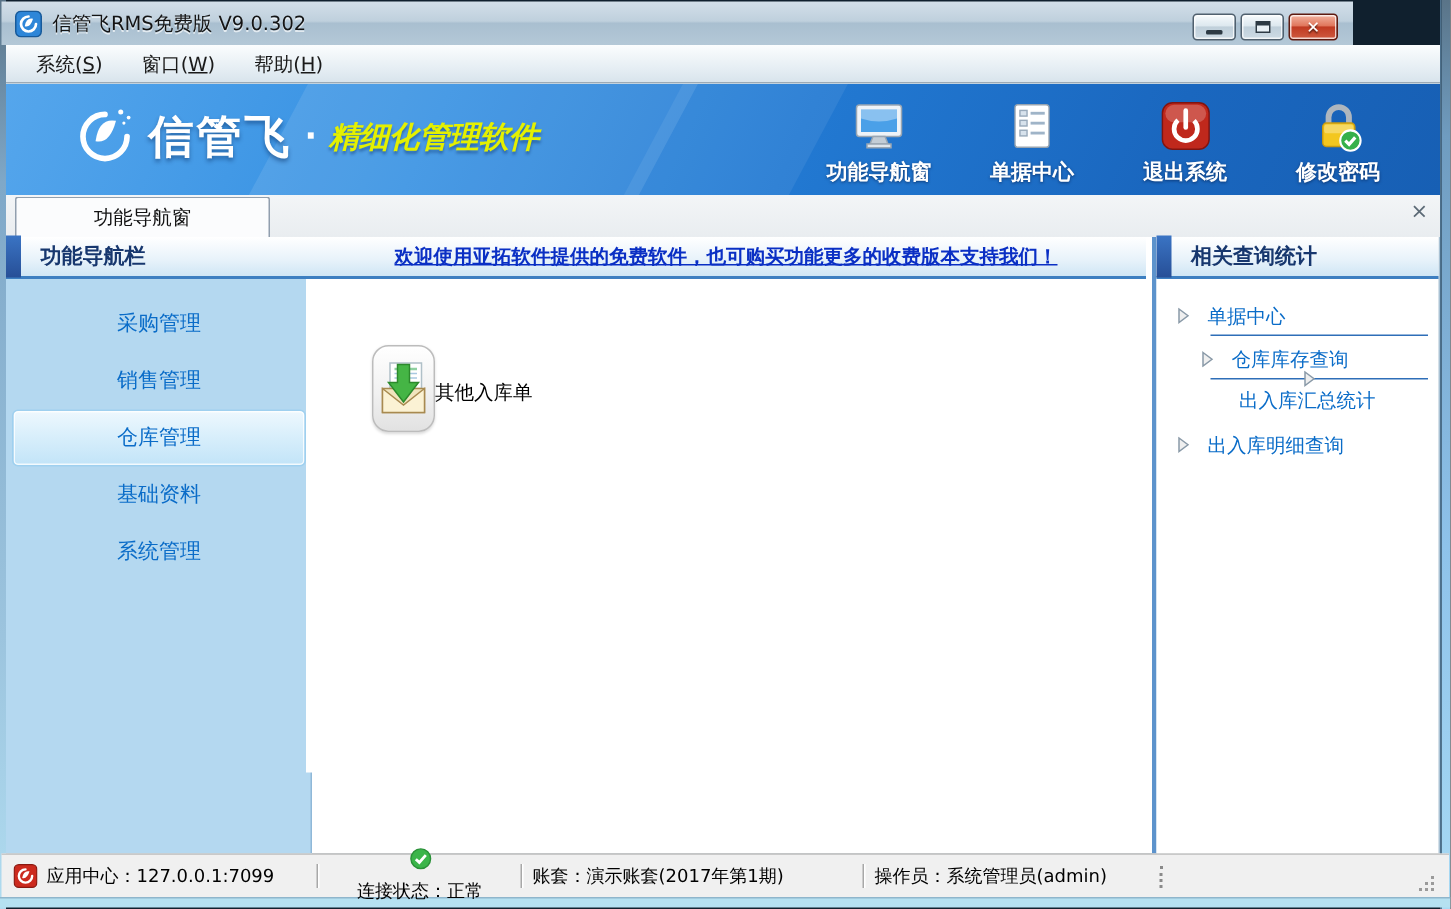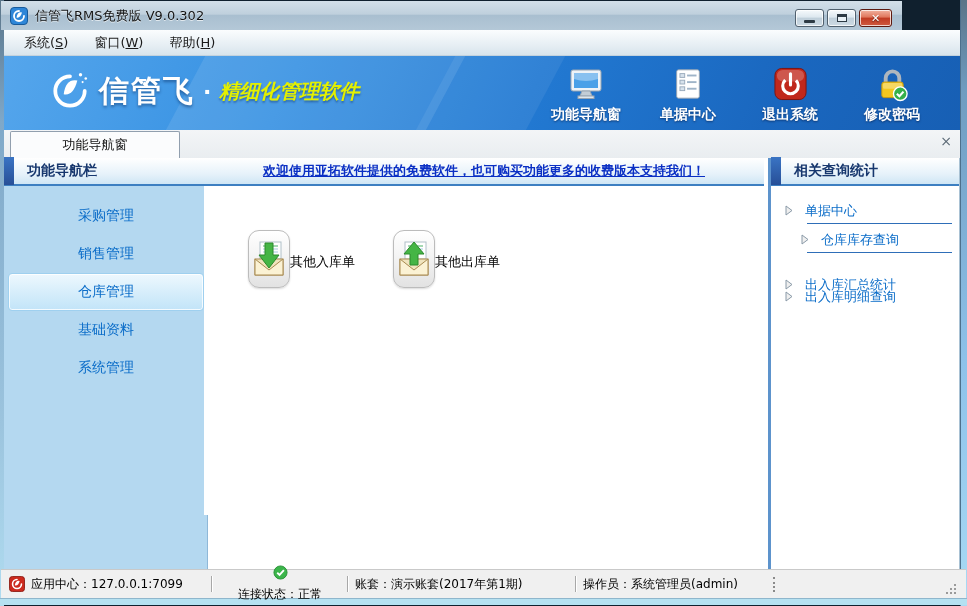--- a/index.html
+++ b/index.html
@@ -230,34 +230,20 @@
             <line x1="14" y1="10" x2="29" y2="10" stroke="#a8c8e0" stroke-width="1"></line>
             <line x1="14" y1="13" x2="29" y2="13" stroke="#a8c8e0" stroke-width="1"></line>
             <rect x="6" y="20" width="28" height="16" fill="#f0e4be" stroke="#a88a50"></rect>
             <path d="M16 4 h8 v12 h6 L20 29 10 16 h6 Z" fill="#45b545" stroke="#2c8a2c"></path>
             <path d="M6 20 L20 31 34 20 34 36 6 36 Z" fill="#fbf2d4" stroke="#a88a50"></path>
           </svg>
         </div>
         <span class="sc-label">其他入库单</span>
       </div>
 
-      <div class="shortcut" style="left:189px; top:72px;">
-        <div class="sc-btn">
-          <svg width="40" height="40" viewBox="0 0 40 40">
-            <rect x="11" y="3" width="21" height="17" fill="#ffffff" stroke="#b0c0c8"></rect>
-            <line x1="14" y1="7" x2="29" y2="7" stroke="#8fd0a0" stroke-width="1.6"></line>
-            <line x1="14" y1="10" x2="29" y2="10" stroke="#a8c8e0" stroke-width="1"></line>
-            <line x1="14" y1="13" x2="29" y2="13" stroke="#a8c8e0" stroke-width="1"></line>
-            <rect x="6" y="20" width="28" height="16" fill="#f0e4be" stroke="#a88a50"></rect>
-            <path d="M20 3 L30 15 h-6 v11 h-8 V15 h-6 Z" fill="#45b545" stroke="#2c8a2c"></path>
-            <path d="M6 20 L20 31 34 20 34 36 6 36 Z" fill="#fbf2d4" stroke="#a88a50"></path>
-          </svg>
-        </div>
-        <span class="sc-label">其他出库单</span>
-      </div>
     </div>
 
     <div class="vsep"></div>
 
     <div class="rightpanel">
       <div class="panel-header">
         <span class="accent"></span>
         <span class="ph-title">相关查询统计</span>
       </div>
       <div class="q-row u" style="top:38px;">
@@ -265,21 +251,21 @@
             <polygon points="1,1 7,5.5 1,10" fill="#efefef" stroke="#8a9aa8"></polygon>
           </svg>
         <span class="q-label">单据中心</span>
       </div>
       <div class="q-row u" style="top:67px;padding-left:16px;">
         <svg class="q-tri" width="8" height="11" viewBox="0 0 8 11">
             <polygon points="1,1 7,5.5 1,10" fill="#efefef" stroke="#8a9aa8"></polygon>
           </svg>
         <span class="q-label">仓库库存查询</span>
       </div>
-      <div class="q-row" style="top:112px;">
+      <div class="q-row" style="top:89px;flex-direction:column;">
         <svg class="q-tri" width="8" height="11" viewBox="0 0 8 11">
             <polygon points="1,1 7,5.5 1,10" fill="#efefef" stroke="#8a9aa8"></polygon>
           </svg>
         <span class="q-label">出入库汇总统计</span>
       </div>
       <div class="q-row" style="top:124px;">
         <svg class="q-tri" width="8" height="11" viewBox="0 0 8 11">
             <polygon points="1,1 7,5.5 1,10" fill="#efefef" stroke="#8a9aa8"></polygon>
           </svg>
         <span class="q-label">出入库明细查询</span>

